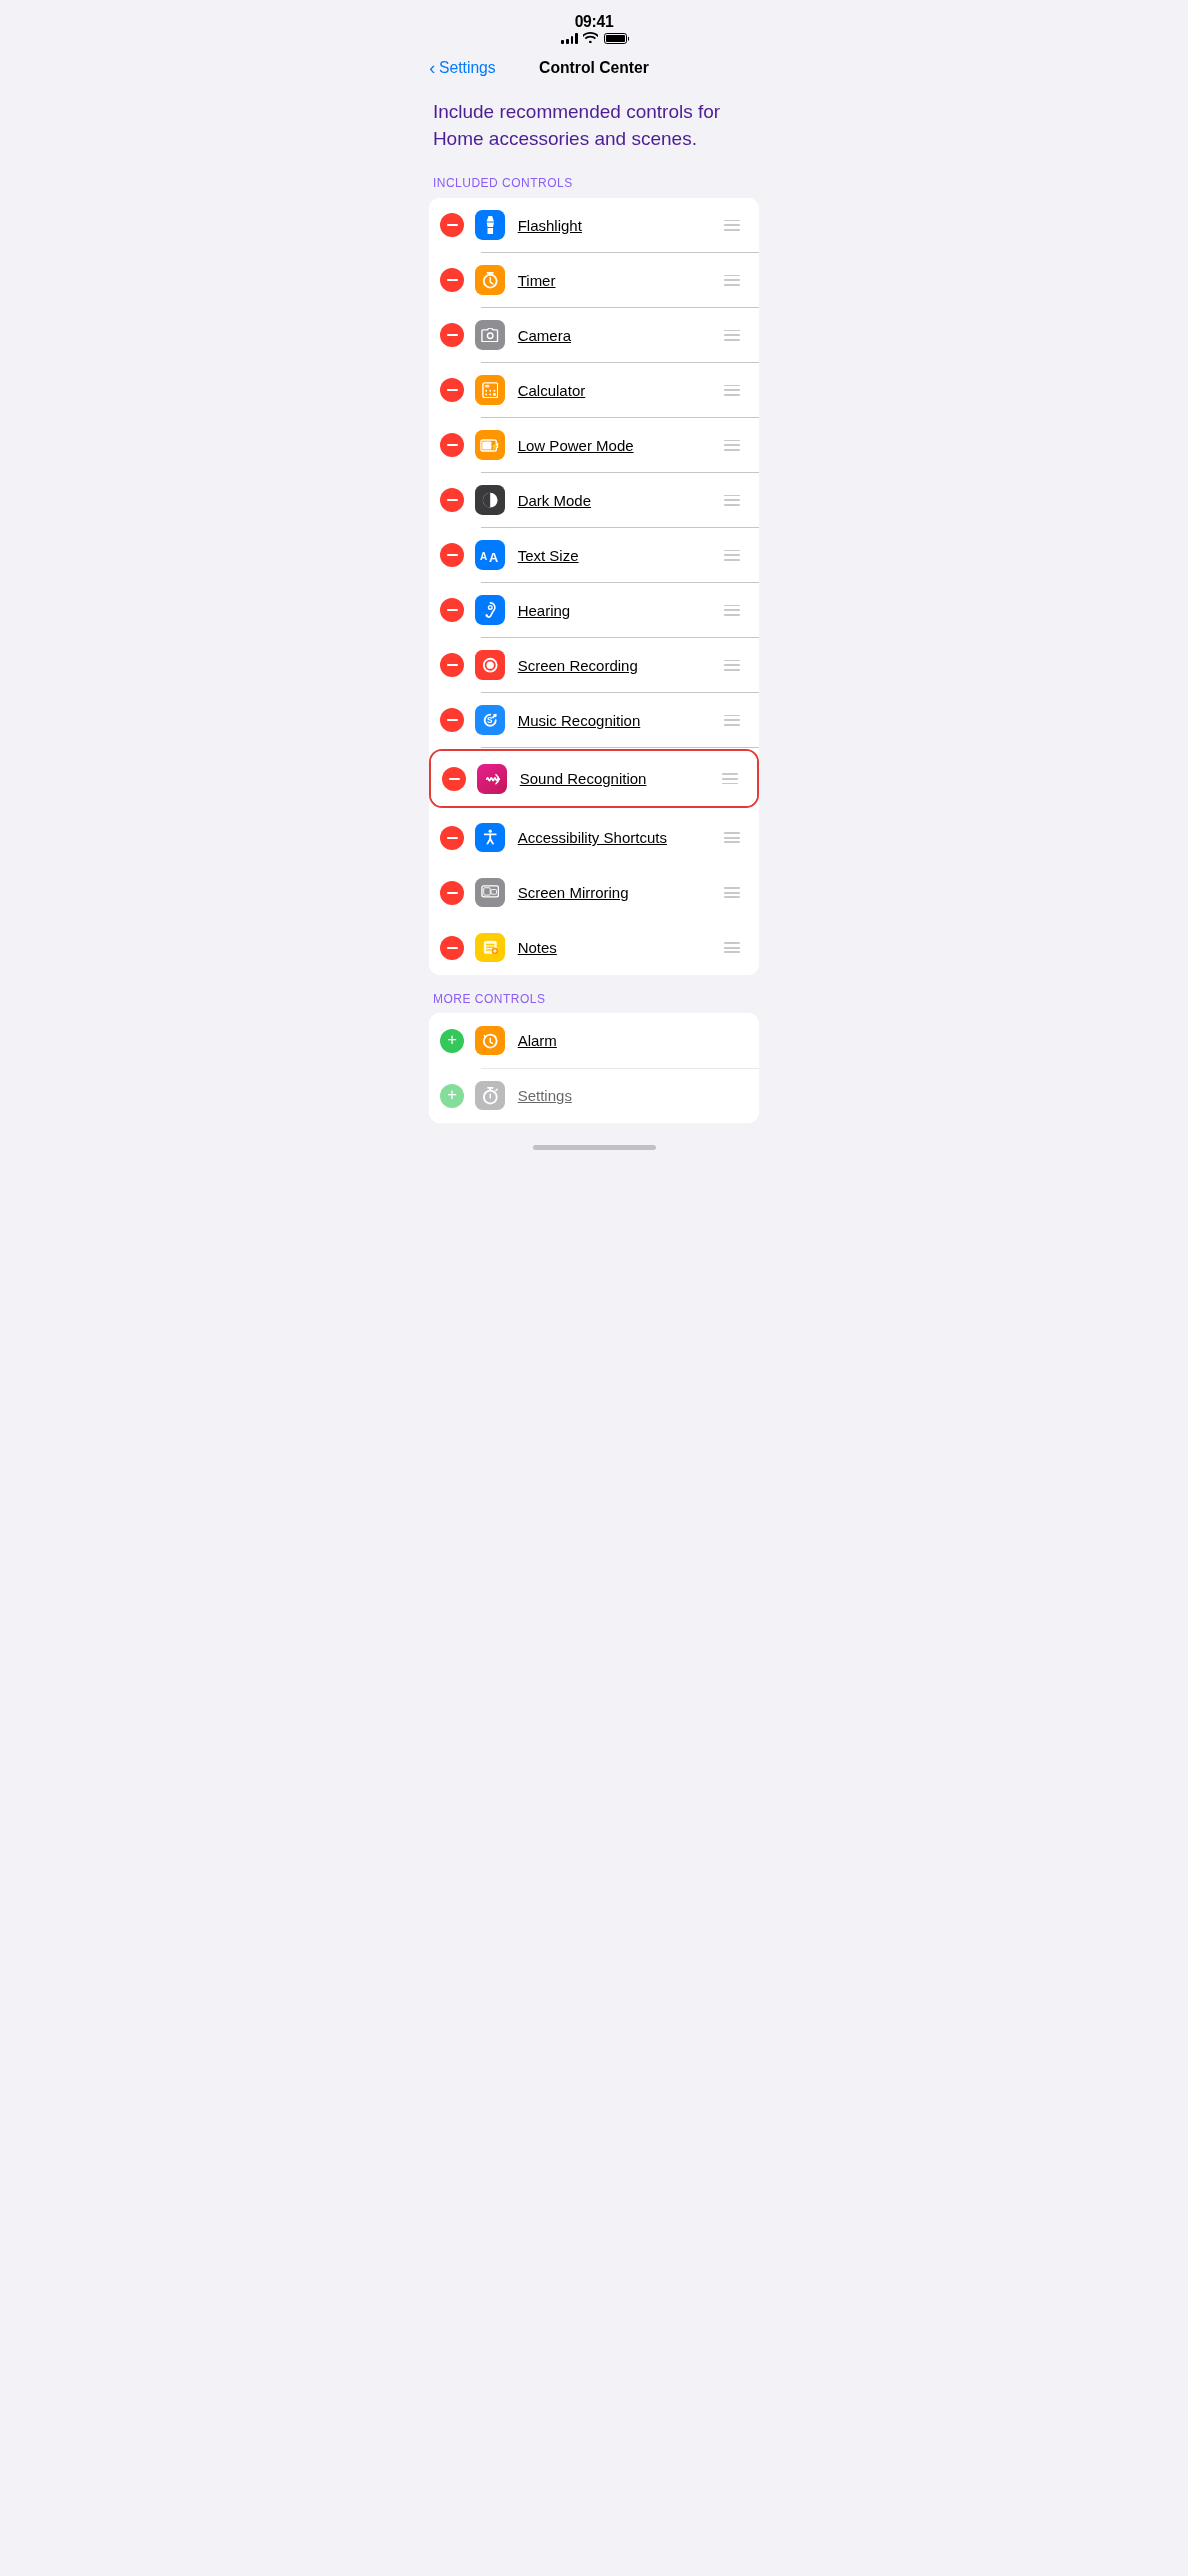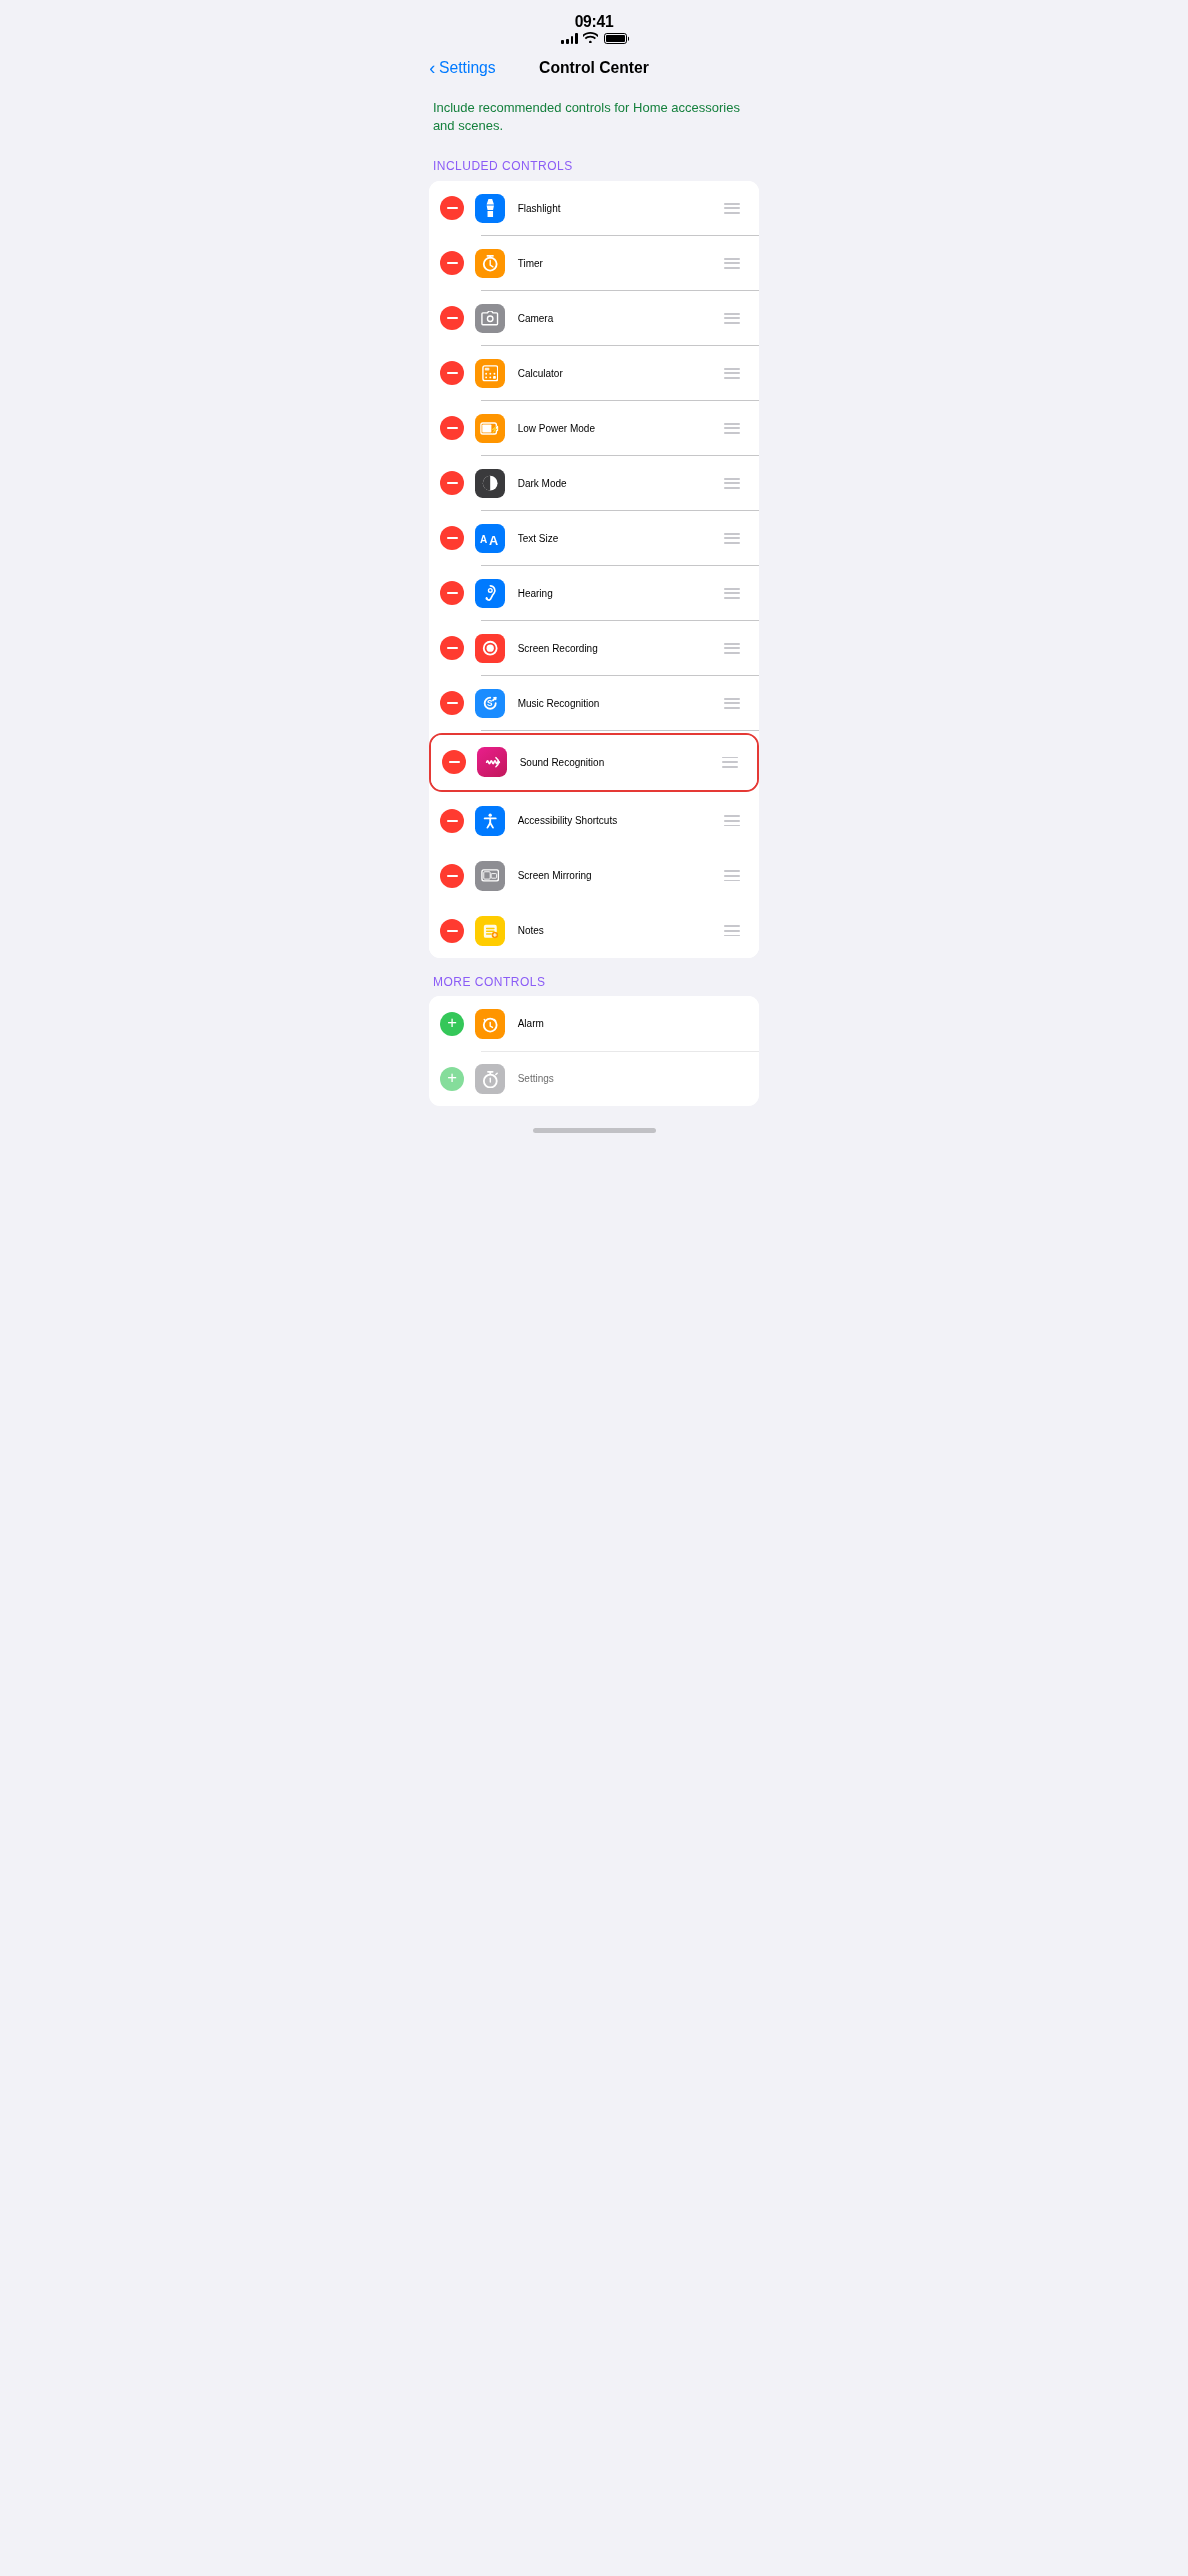--- a/index.html
+++ b/index.html
@@ -118,22 +118,22 @@
       color: #000;
     }
 
     
     .description-section {
       padding: 11px 18.4px 7.4px 18.4px;
       background: #f2f2f7;
     }
 
     .description-text {
-      font-size: 13px;
-      color: #15803d;
+      font-size: 19px;
+      color: #4c1d95;
       line-height: 1.4;
     }
 
     
     .section-header {
       padding: 16.6px 18.4px 7.4px 18.4px;
       font-size: 12px;
       font-weight: 400;
       color: #8b5cf6;
       letter-spacing: 0.5px;
@@ -202,22 +202,23 @@
       align-items: center;
       justify-content: center;
       flex-shrink: 0;
       margin-right: 13px;
       font-size: 14.7px;
     }
 
     
     .control-label {
       flex: 1;
-      font-size: 10px;
+      font-size: 15px;
       color: #000;
+      text-decoration: underline;
     }
 
     
     .drag-handle {
       display: flex;
       flex-direction: column;
       gap: 2.8px;
       cursor: grab;
       padding: 3.7px;
     }

